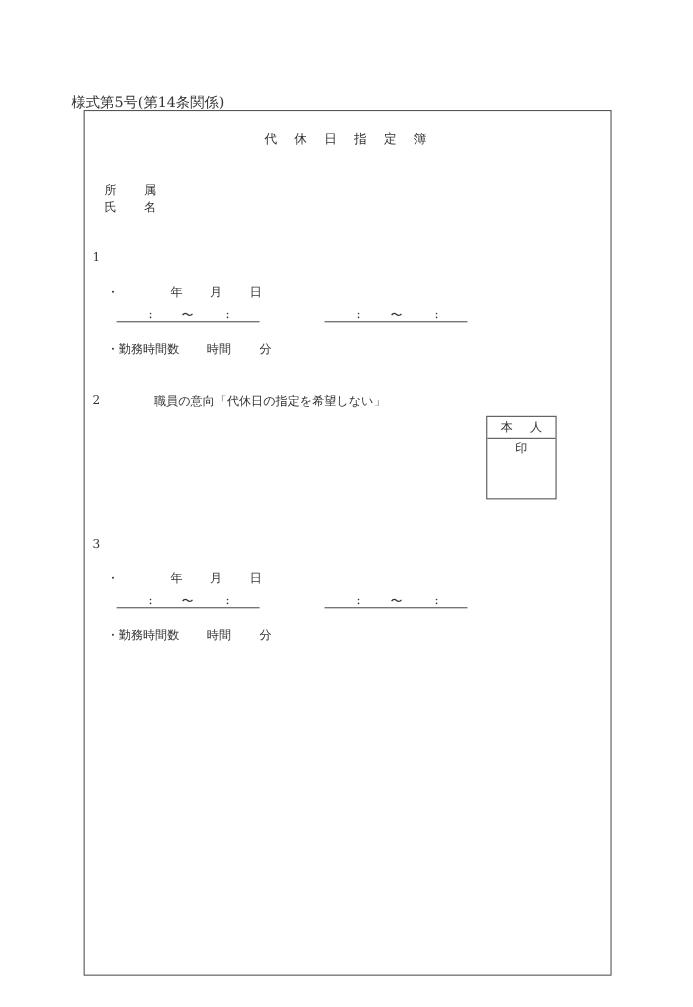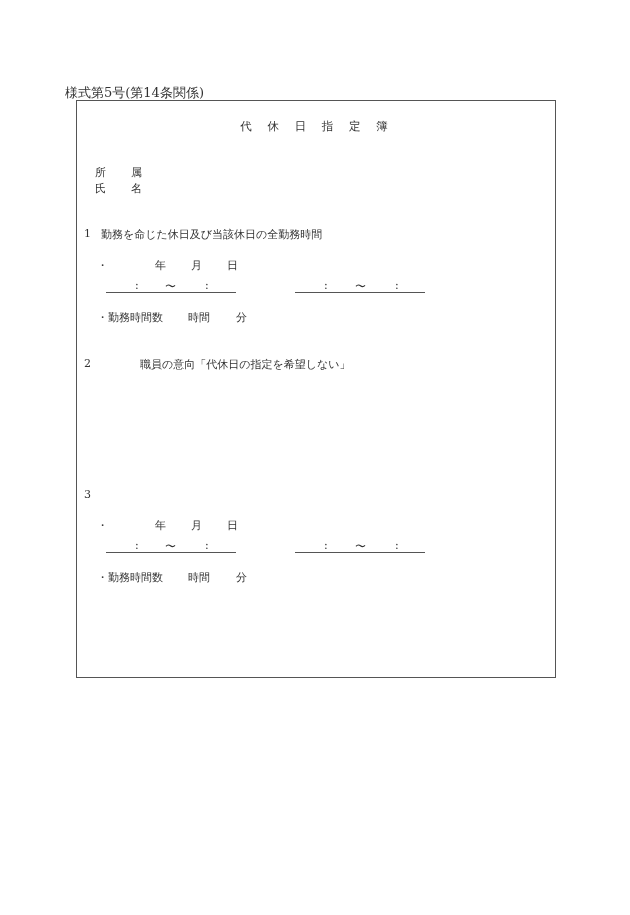--- a/index.html
+++ b/index.html
@@ -4,21 +4,21 @@
 <style>
   html, body { margin: 0; padding: 0; }
   body {
     width: 630px; height: 915px; background: #ffffff; position: relative;
     font-family: "DejaVu Serif", "Liberation Serif", serif; color: #333333;
     font-size: 11px; overflow: hidden;
   }
   .abs { position: absolute; white-space: nowrap; }
   .form-label { left: 65px; top: 84px; font-size: 13px; }
   .frame {
-    position: absolute; left: 76px; top: 100px; width: 480px; height: 578px;
+    position: absolute; left: 76px; top: 100px; width: 480px; height: 787px;
     border: 1px solid #555; box-sizing: border-box;
   }
   .title { left: 0; width: 480px; top: 18px; text-align: center; font-size: 11.5px; letter-spacing: 6px; }
   .field-lbl { font-size: 11px; }
   .uline { position: absolute; height: 0; border-top: 1px solid #555; }
   .seal {
     position: absolute; left: 365px; top: 277px; width: 64px; height: 76px;
     border: 1px solid #555; box-sizing: border-box;
   }
   .seal-head {
@@ -33,21 +33,20 @@
 
 <div class="frame">
   <div class="abs title">代 休 日 指 定 簿</div>
 
   <div class="abs field-lbl" style="left:18px;top:64px;">所</div>
   <div class="abs field-lbl" style="left:54px;top:64px;">属</div>
   <div class="abs field-lbl" style="left:18px;top:80px;">氏</div>
   <div class="abs field-lbl" style="left:54px;top:80px;">名</div>
 
   <div class="abs" style="left:7px;top:126px;">1</div>
-  <div class="abs" style="left:24px;top:126px;">勤務を命じた休日及び当該休日の全勤務時間</div>
   <div class="abs" style="left:20px;top:157px;">・</div>
   <div class="abs" style="left:78px;top:157px;">年</div>
   <div class="abs" style="left:114px;top:157px;">月</div>
   <div class="abs" style="left:150px;top:157px;">日</div>
 
   <div class="abs" style="left:58px;top:178px;">:</div>
   <div class="abs" style="left:88px;top:178px;">〜</div>
   <div class="abs" style="left:128px;top:178px;">:</div>
   <div class="uline" style="left:29px;top:191px;width:130px;"></div>
 
@@ -55,20 +54,23 @@
   <div class="abs" style="left:278px;top:178px;">〜</div>
   <div class="abs" style="left:318px;top:178px;">:</div>
   <div class="uline" style="left:218px;top:191px;width:130px;"></div>
 
   <div class="abs" style="left:20px;top:209px;">・勤務時間数</div>
   <div class="abs" style="left:111px;top:209px;">時間</div>
   <div class="abs" style="left:159px;top:209px;">分</div>
 
   <div class="abs" style="left:7px;top:256px;">2</div>
   <div class="abs" style="left:24px;top:256px;padding-left:39px;">職員の意向「代休日の指定を希望しない」</div>
+  <div class="seal">
+    <div class="seal-head">本 人 印</div>
+  </div>
 
   <div class="abs" style="left:7px;top:387px;">3</div>
   <div class="abs" style="left:20px;top:417px;">・</div>
   <div class="abs" style="left:78px;top:417px;">年</div>
   <div class="abs" style="left:114px;top:417px;">月</div>
   <div class="abs" style="left:150px;top:417px;">日</div>
 
   <div class="abs" style="left:58px;top:438px;">:</div>
   <div class="abs" style="left:88px;top:438px;">〜</div>
   <div class="abs" style="left:128px;top:438px;">:</div>

